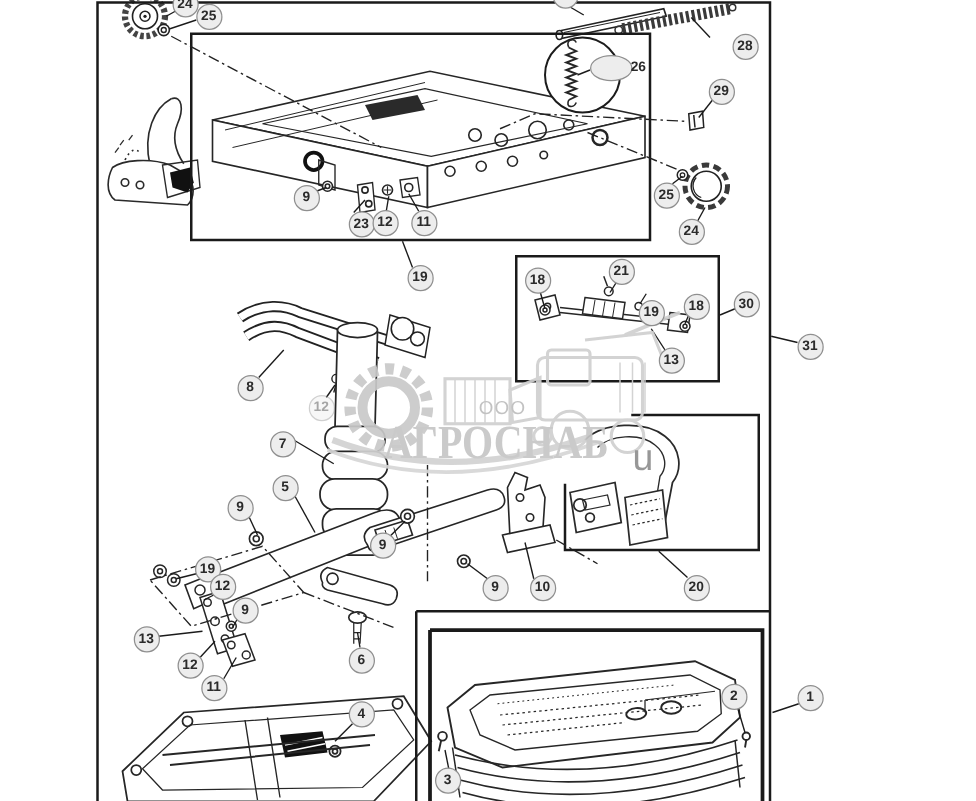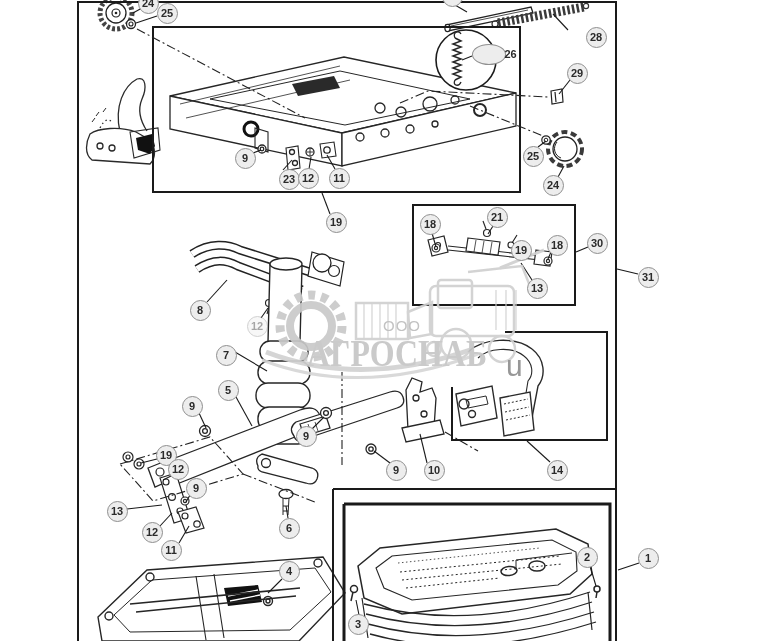--- a/index.html
+++ b/index.html
@@ -350,19 +350,19 @@
       <div class="callout" style="left: 385.5px; top: 459.5px;">9</div>
       <div class="callout" style="left: 423.5px; top: 459.5px;">10</div>
       <div class="callout" style="left: 278.5px; top: 517.5px;">6</div>
       <div class="callout" style="left: 155.5px; top: 444.5px;">19</div>
       <div class="callout" style="left: 167.5px; top: 458.5px;">12</div>
       <div class="callout" style="left: 185.5px; top: 477.5px;">9</div>
       <div class="callout" style="left: 106.5px; top: 500.5px;">13</div>
       <div class="callout" style="left: 141.5px; top: 521.5px;">12</div>
       <div class="callout" style="left: 160.5px; top: 539.5px;">11</div>
       <div class="callout" style="left: 278.5px; top: 560.5px;">4</div>
-      <div class="callout" style="left: 546.5px; top: 459.5px;">14</div>
+      <div class="callout" style="left: 546.5px; top: 459.5px;">20</div>
       <div class="callout" style="left: 576.5px; top: 546.5px;">2</div>
       <div class="callout" style="left: 637.5px; top: 547.5px;">1</div>
       <div class="callout" style="left: 347.5px; top: 613.5px;">3</div>
     </div>
 
 </div>
 
 </body></html>

